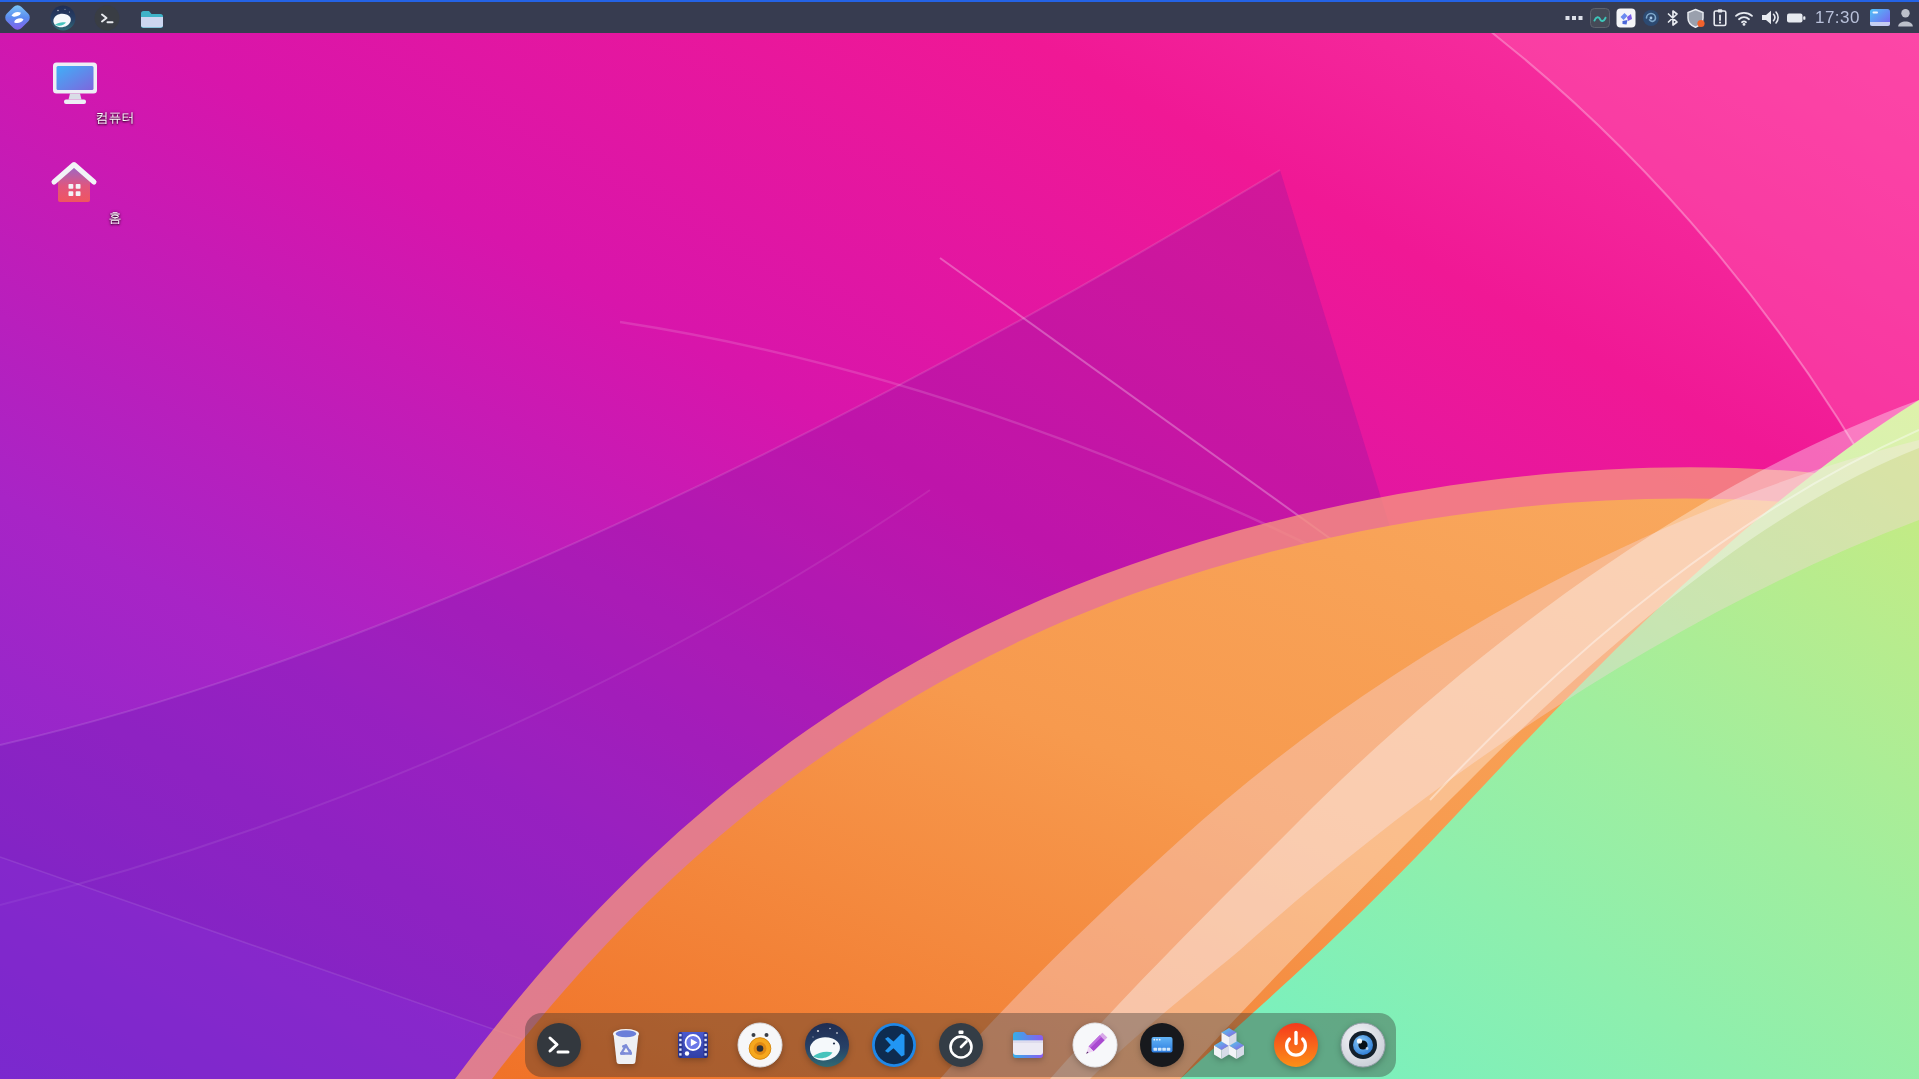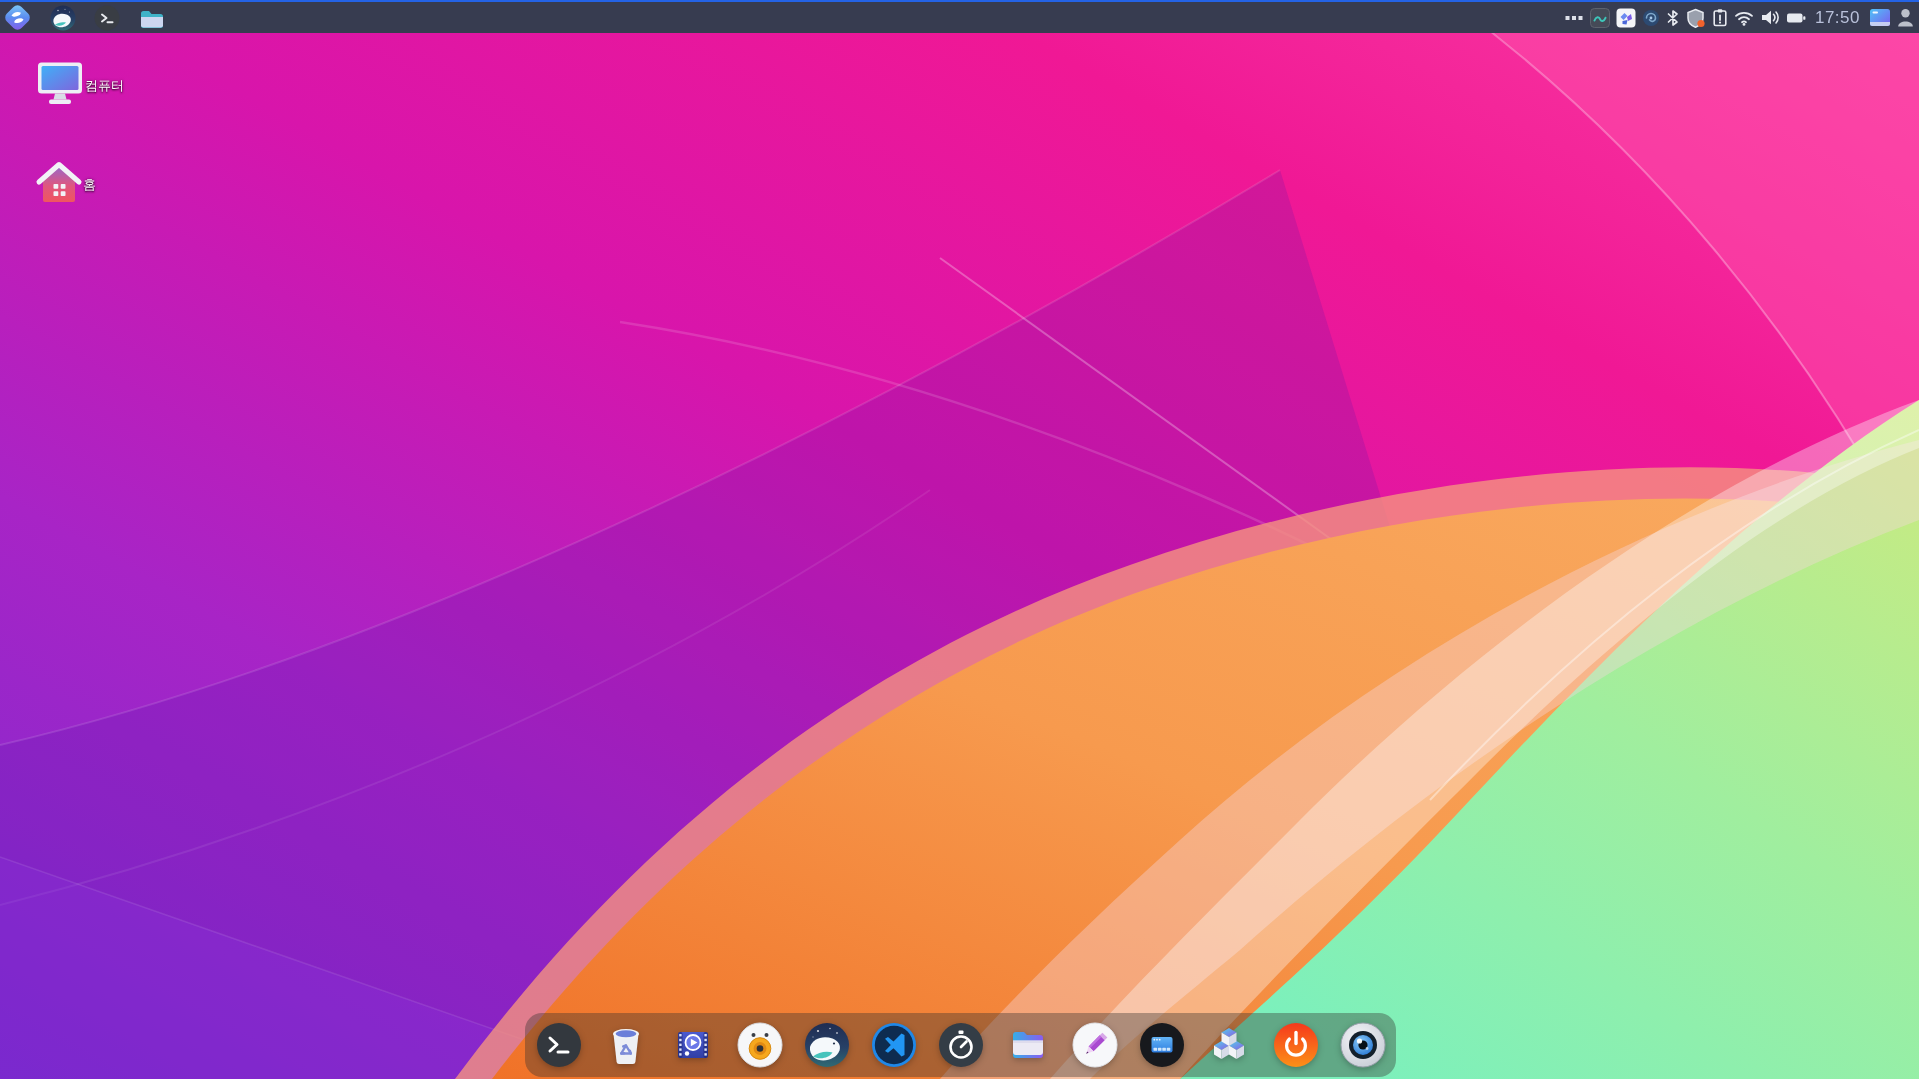--- a/index.html
+++ b/index.html
@@ -13,22 +13,22 @@
          background:#373c50;border-top:2px solid #2463e6;box-sizing:border-box;
          display:flex;align-items:center;justify-content:space-between;z-index:10;}
   .panel-left{display:flex;align-items:center;gap:18px;padding-left:3px;height:100%;}
   .panel-right{display:flex;align-items:center;gap:6px;padding-right:5px;height:100%;}
   .pbtn{background:none;border:none;padding:0;margin:0;display:flex;align-items:center;
         justify-content:center;cursor:pointer;height:100%;}
   .pbtn svg{display:block;}
   .clock{color:#b9c1da;font-size:17px;letter-spacing:.5px;padding:0 3px;cursor:pointer;}
 
   
-  .desk-icon{position:absolute;width:130px;left:35px;display:flex;flex-direction:row;
-             align-items:center;cursor:pointer;z-index:2;}
+  .desk-icon{position:absolute;width:130px;left:50px;display:flex;flex-direction:column;
+             cursor:pointer;z-index:2;}
   .desk-icon .di-label{margin-top:5px;font-size:13px;color:#fff;text-align:center;
              text-shadow:0 1px 2px rgba(0,0,0,.85),0 0 3px rgba(0,0,0,.5);line-height:1.15;}
 
   
   .dock{position:absolute;left:525px;bottom:2px;width:871px;height:64px;
         background:rgba(52,49,47,.38);border-radius:17px;display:flex;align-items:center;
         gap:21px;padding:0 11px;box-sizing:border-box;z-index:5;}
   .dbtn{background:none;border:none;padding:0;margin:0;width:46px;height:46px;cursor:pointer;}
   .dbtn svg{display:block;width:46px;height:46px;filter:drop-shadow(0 2px 3px rgba(0,0,0,.25));}
 </style>
@@ -238,21 +238,21 @@
             <path d="M16,3 a8.2,8.2 0 0 1 0,11"></path>
           </g>
         </svg>
       </button>
       <button class="pbtn">
         <svg width="20" height="12" viewBox="0 0 20 12">
           <rect x="1" y="1.5" width="15.5" height="9" rx="2" fill="#e7eaf0"></rect>
           <rect x="17.2" y="4.2" width="2.2" height="3.6" rx="0.9" fill="#e7eaf0"></rect>
         </svg>
       </button>
-      <span class="clock">17:50</span>
+      <span class="clock">17:30</span>
       <button class="pbtn">
         <svg width="22" height="19" viewBox="0 0 22 19">
           <defs>
             <linearGradient id="t-disp" x1="0" y1="0" x2="1" y2="1">
               <stop offset="0" stop-color="#4fc3f7"></stop>
                 <stop offset="1" stop-color="#7a5cf0"></stop>
             </linearGradient>
           </defs>
           <rect x="1" y="1" width="20" height="17" rx="2.5" fill="url(#t-disp)"></rect>
           <rect x="3.5" y="3.5" width="5.5" height="2" rx="1" fill="#fff" opacity="0.9"></rect>

